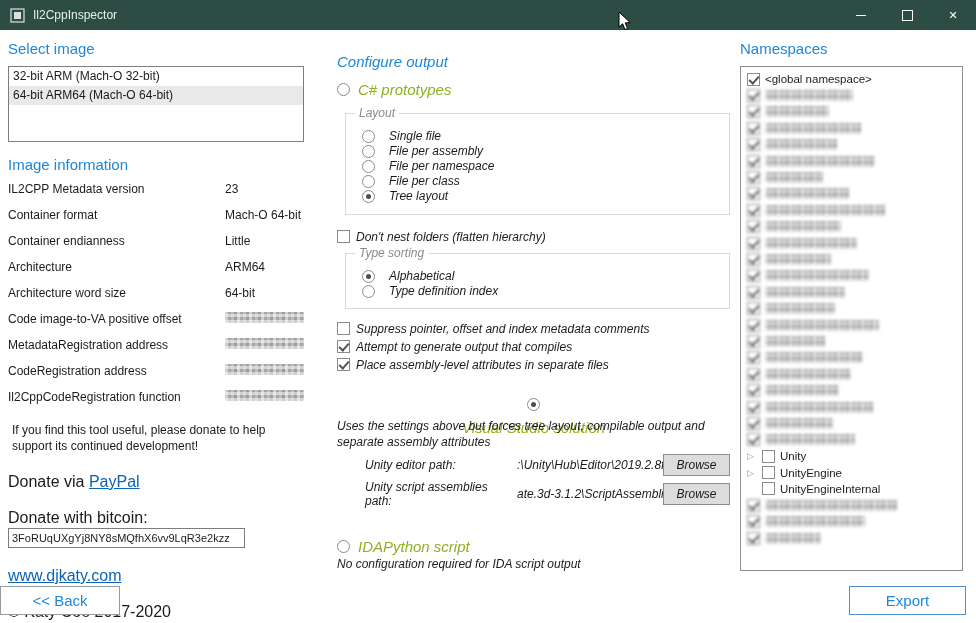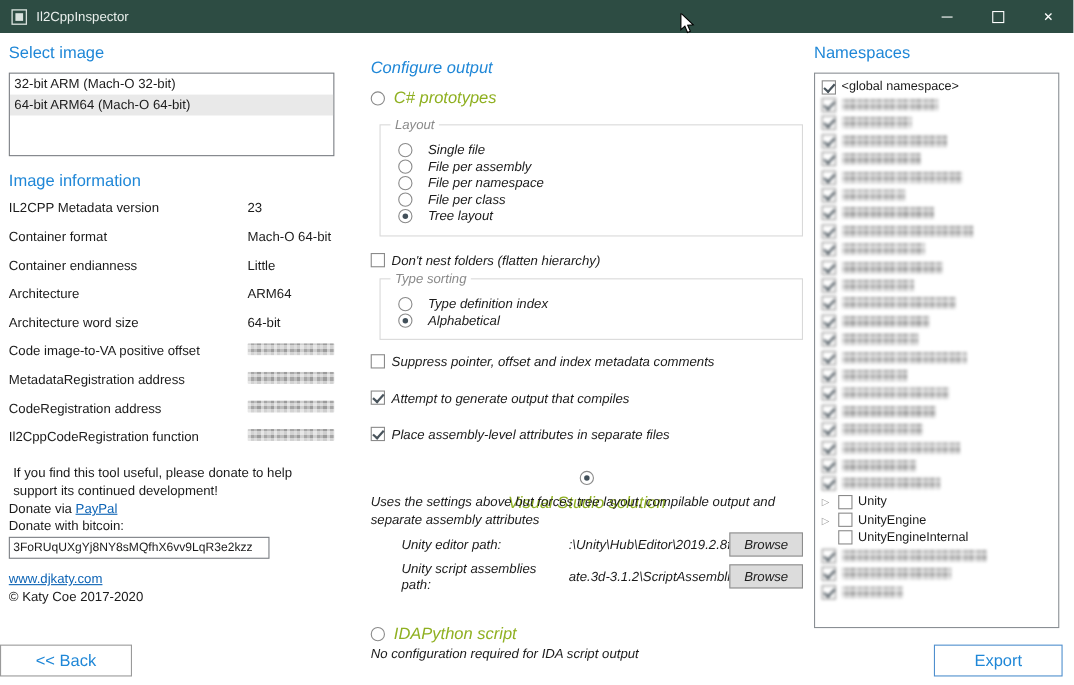--- a/index.html
+++ b/index.html
@@ -41,31 +41,31 @@
   a.link{color:#0c63b5;text-decoration:underline;cursor:pointer;}
   
   #left{position:absolute;left:8px;top:40px;width:296px;}
   .listbox{border:1px solid #7a7e83;height:74px;background:#fff;margin-bottom:14px;overflow:hidden;}
   .list-item{height:19px;line-height:19px;padding-left:4px;font-size:12px;white-space:nowrap;}
   .list-item.selected{background:#e9e9e9;}
   #info-rows{margin-top:6px;}
   .info-row{display:flex;align-items:flex-start;height:26px;font-size:12px;}
   .info-row .lab{width:217px;flex:0 0 217px;}
   .donate-text{font-size:12px;line-height:16px;margin:6px 0 0 4px;width:292px;}
-  .line-12{font-size:12px;line-height:16px;}
+  .line-12{font-size:16px;line-height:16px;margin-top:20px;}
   .bitcoin-box{box-sizing:border-box;border:1px solid #7a7e83;width:237px;height:20px;font-size:11px;
     padding:1px 3px;margin-top:2px;font-family:"Liberation Sans",sans-serif;color:#1b1b1b;background:#fff;}
   .footer-links{margin-top:10px;}
   
   #middle{position:absolute;left:337px;top:53px;width:393px;font-style:italic;}
   #layout-gb{margin:14px 0 0 8px;height:102px;padding:14px 0 0 16px;box-sizing:border-box;}
   #sorting-gb{margin:9px 0 0 8px;height:56px;padding:14px 0 0 16px;box-sizing:border-box;}
   #flatten-row{margin-top:14px;}
   #suppress-row{margin-top:12px;}
-  .chk-gap{margin-top:18px;}
+  .chk-gap{margin-top:3px;}
   #vs-opt{margin-top:26px;flex-direction:column;}
   .desc{font-size:12px;line-height:16px;width:388px;margin:0;}
   .field-row{display:flex;align-items:center;height:29px;padding-left:28px;font-size:12px;}
   .field-row .flabel{width:152px;flex:0 0 152px;}
   .field-row .fvalue{flex:1;text-align:right;padding-right:6px;white-space:nowrap;overflow:hidden;}
   .browse-btn{width:67px;height:22px;flex:0 0 67px;box-sizing:border-box;background:#dcdcdc;border:1px solid #8d8d8d;
     font-size:12px;text-align:center;line-height:20px;color:#1b1b1b;}
   #ida-opt{margin-top:28px;}
   
   #right{position:absolute;left:740px;top:40px;width:226px;}
@@ -205,26 +205,26 @@
 
   <div class="chk-row" id="flatten-row">
     <span class="cb"></span>
     <span>Don't nest folders (flatten hierarchy)</span>
   </div>
 
   <div class="groupbox" id="sorting-gb">
     <span class="gb-label">Type sorting</span>
     <div id="sorting-options">
         <div class="opt-row">
-          <span class="radio"></span>
-          <span>Type definition index</span>
-        </div>
-        <div class="opt-row">
           <span class="radio on"></span>
           <span>Alphabetical</span>
+        </div>
+        <div class="opt-row">
+          <span class="radio"></span>
+          <span>Type definition index</span>
         </div>
       </div>
   </div>
 
   <div id="mid-checkboxes">
       <div class="chk-row" id="suppress-row">
         <span class="cb"></span>
         <span>Suppress pointer, offset and index metadata comments</span>
       </div>
       <div class="chk-row chk-gap">

